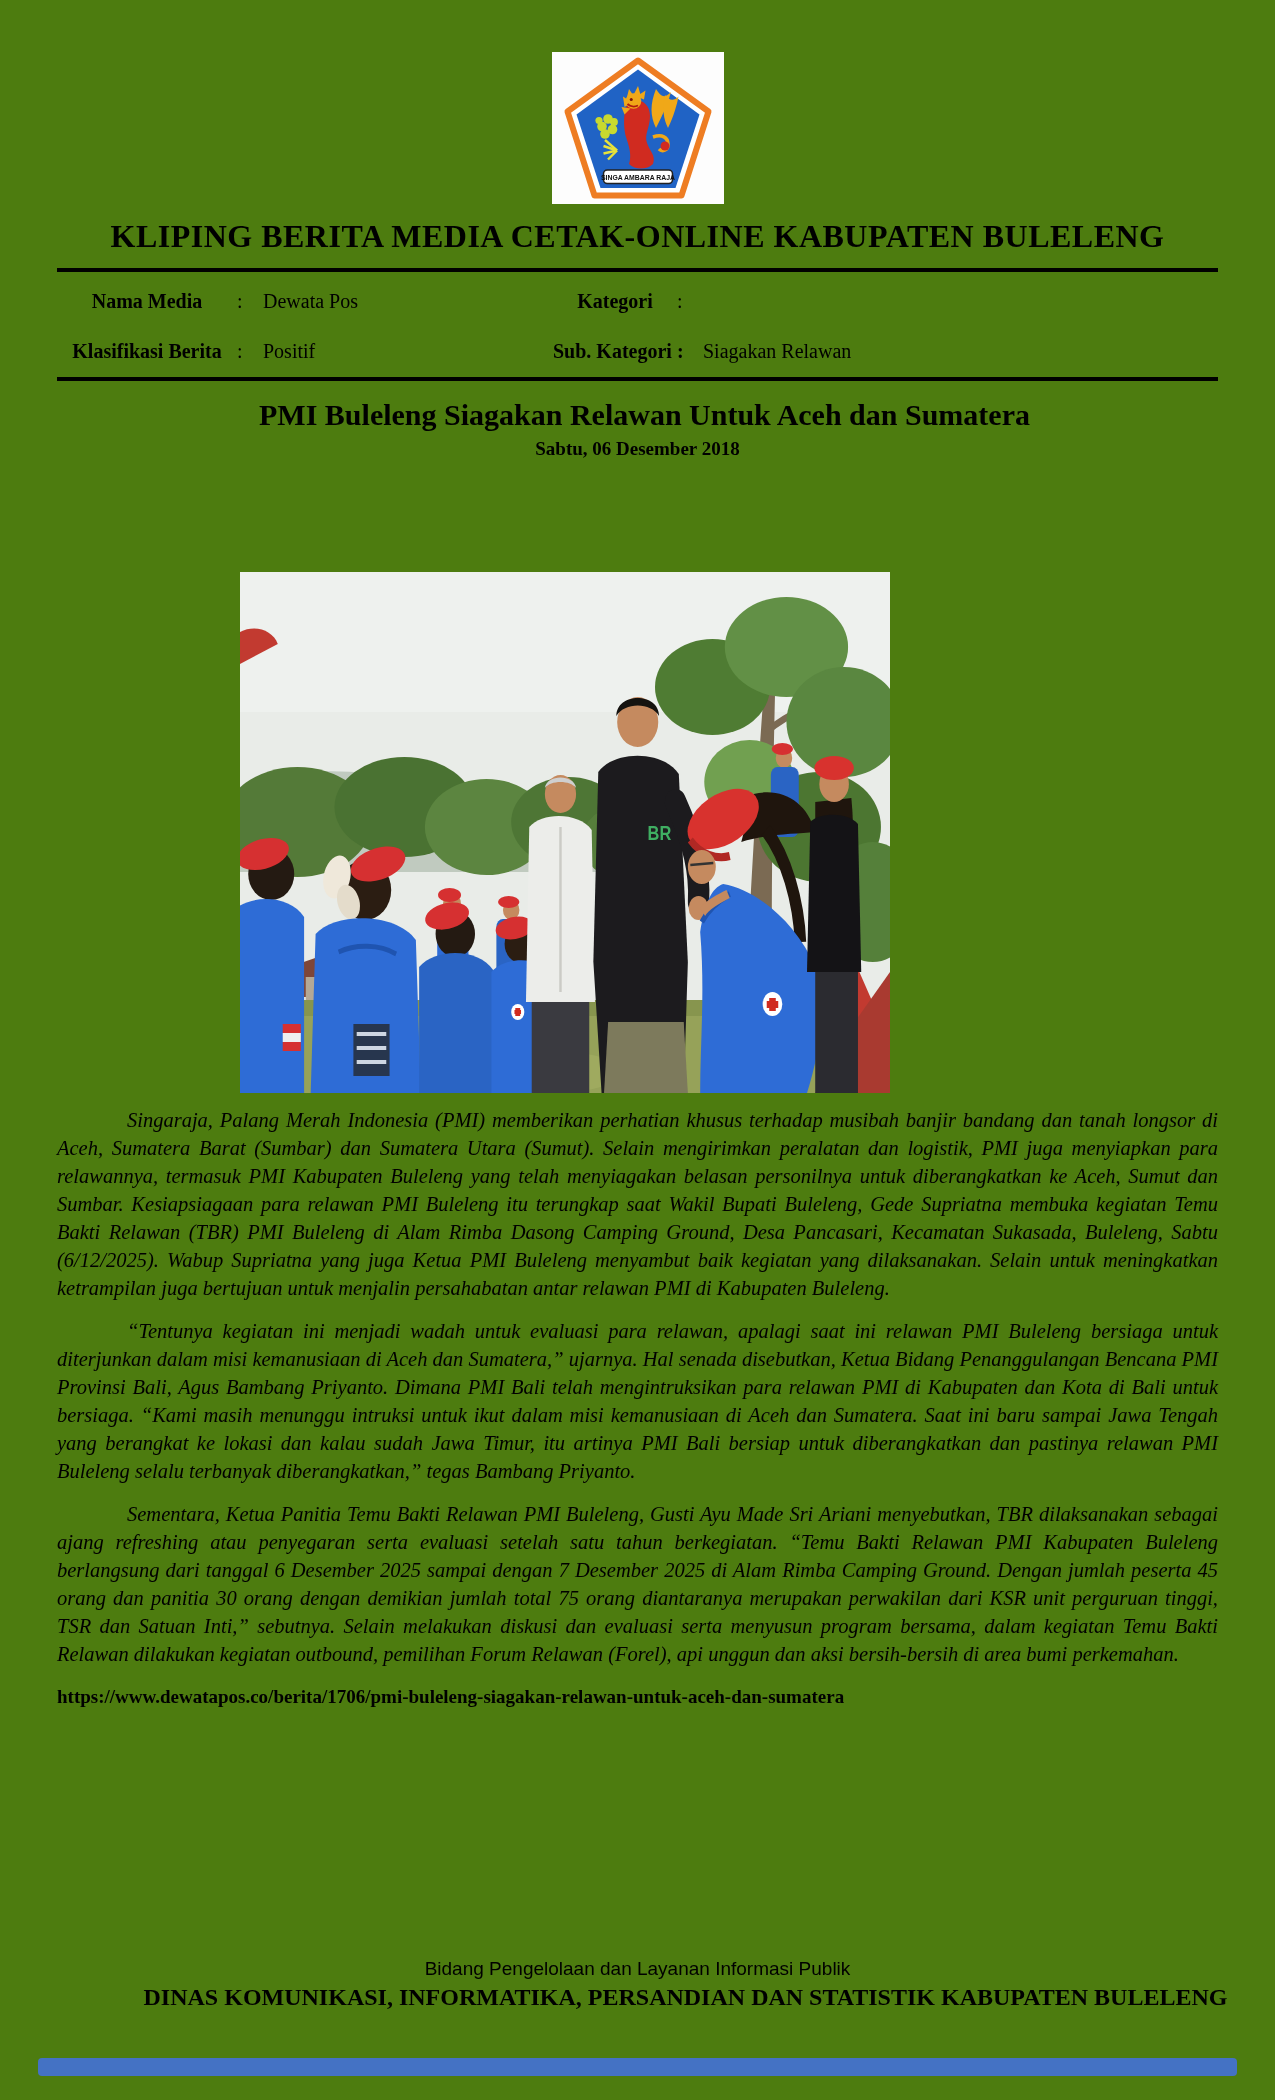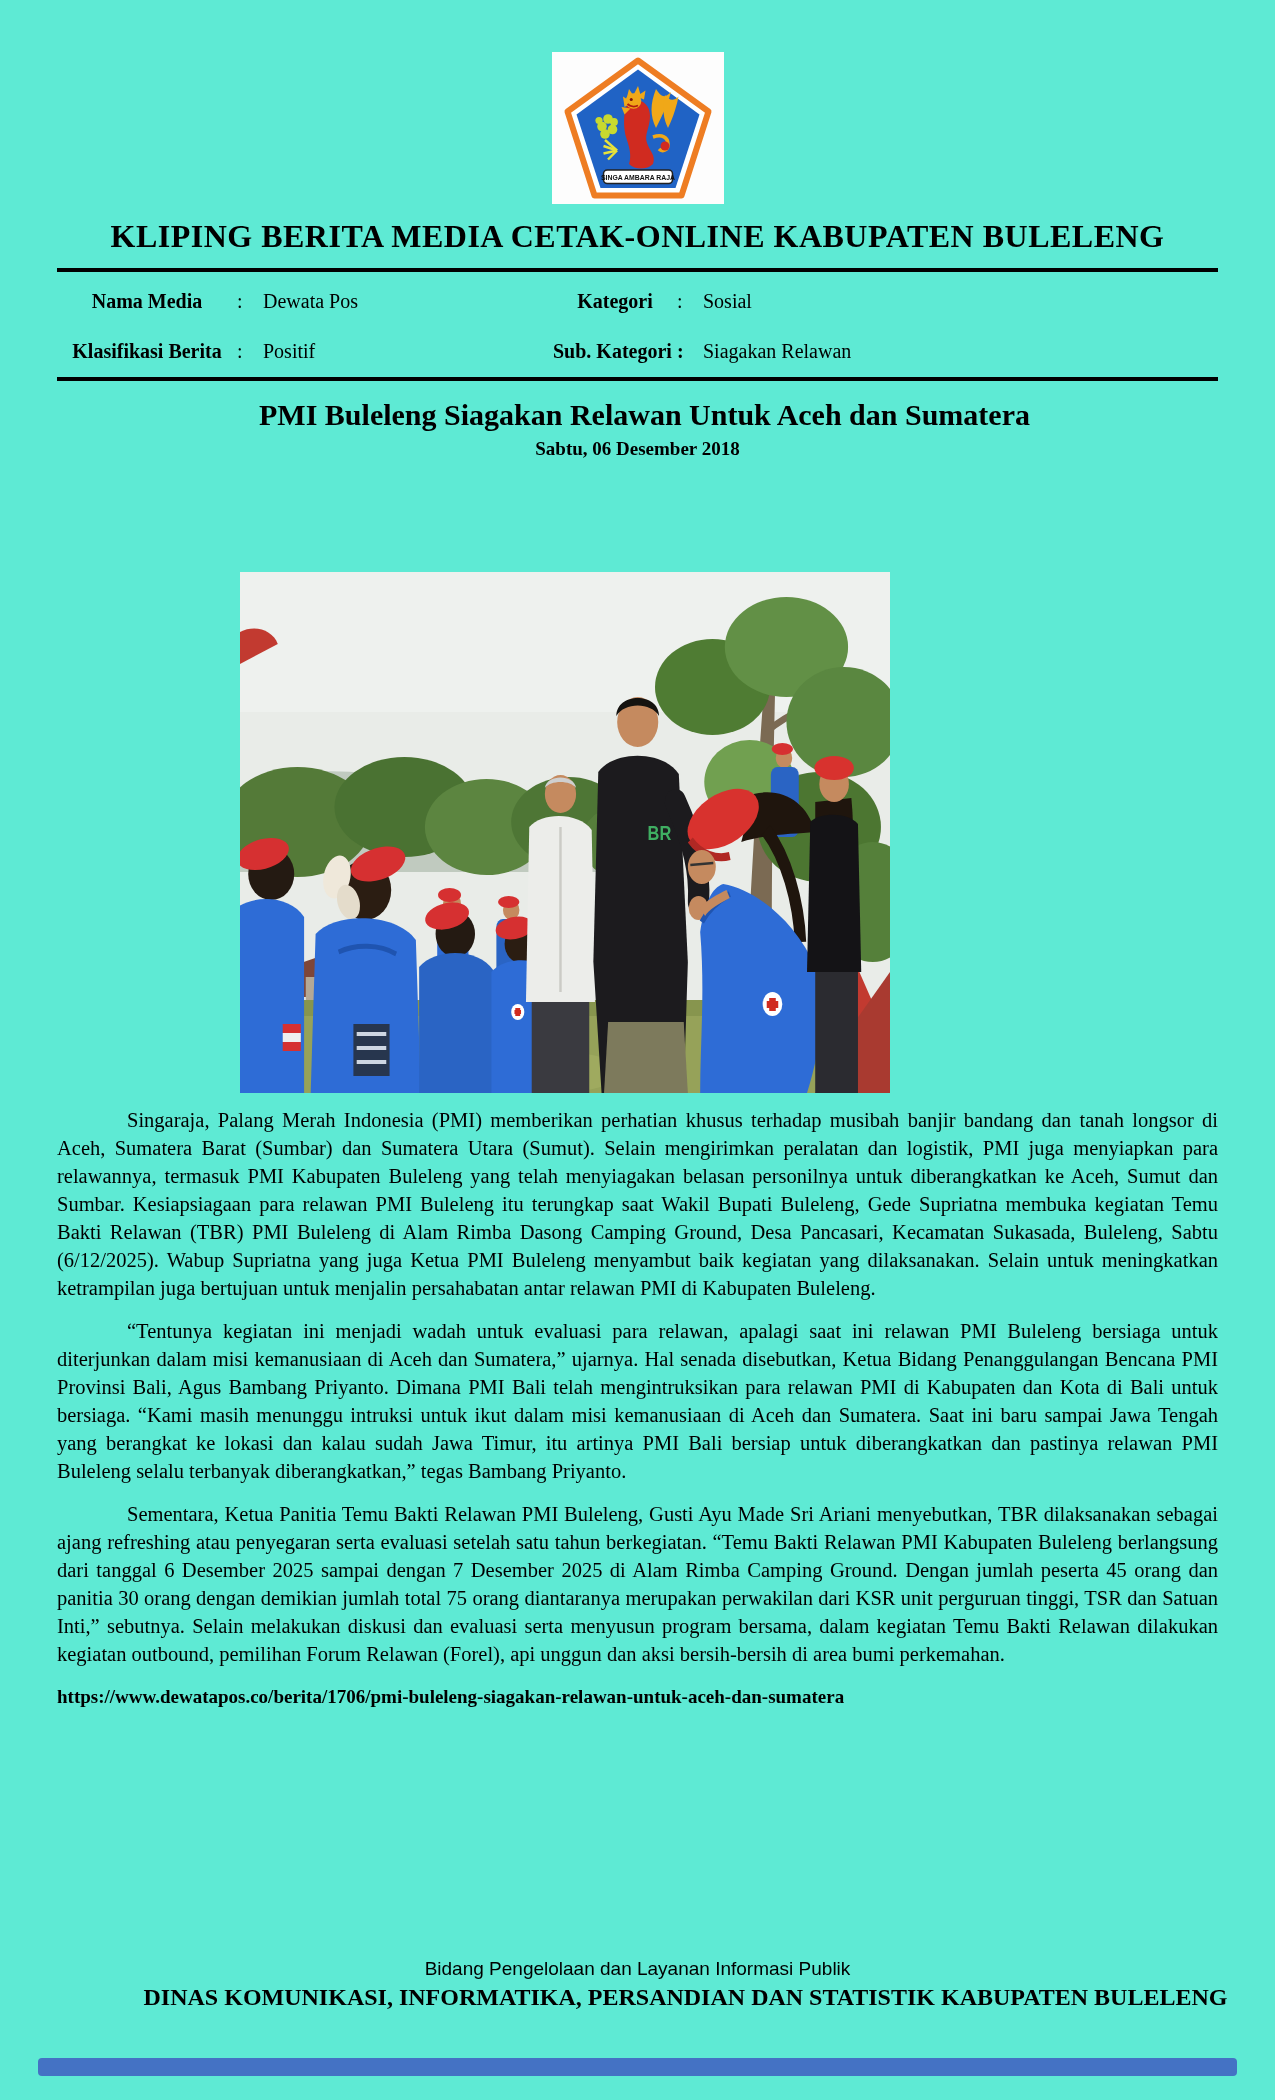--- a/index.html
+++ b/index.html
@@ -1,20 +1,20 @@
 <!DOCTYPE html>
 <html><head>
 <meta charset="utf-8">
 <style>
   html,body{margin:0;padding:0;background:#ffffff;}
   .page{
     position:relative;
     width:1275px;height:2100px;
     margin:0 auto;
-    background:#5eead4;
+    background:#4d7c0f;
     font-family:"Liberation Serif", serif;
     color:#000;
     overflow:hidden;
   }
   
   .logo-box{
     position:absolute;top:52px;left:552px;width:172px;height:152px;
     display:flex;align-items:center;justify-content:center;
     background:#fdfdfd;
   }
@@ -51,21 +51,21 @@
   .photo-frame{
     position:absolute;top:528px;left:240px;width:650px;height:521px;
     overflow:hidden;
     margin-top:44px;
   }
   .photo-frame svg{display:block;width:100%;height:100%;}
   .article-body{
     position:absolute;top:1106px;left:57px;width:1161px;
     font-size:20.5px;line-height:28px;text-align:justify;
   }
-  .article-body p{margin:0 0 15px 0;text-indent:70px;}
+  .article-body p{margin:0 0 15px 0;text-indent:70px;font-style:italic;}
   .source-url{
     font-weight:bold;font-size:19px;text-indent:0;
     word-break:break-all;
   }
   
   .footer-line-1{
     position:absolute;top:1958px;left:0;width:1275px;text-align:center;
     font-family:"Liberation Sans", sans-serif;font-size:19px;
   }
   .footer-line-2{
@@ -133,21 +133,20 @@
   <div class="kliping-title">KLIPING BERITA MEDIA CETAK-ONLINE KABUPATEN BULELENG</div>
 
   <div class="rule rule-1"></div>
 
   <div class="meta-row meta-row-1">
     <span class="meta-label">Nama Media</span>
     <span class="meta-colon">:</span>
     <span class="meta-value">Dewata Pos</span>
     <span class="meta-label">Kategori</span>
     <span class="meta-colon">:</span>
-    <span class="meta-value">Sosial</span>
   </div>
   <div class="meta-row meta-row-2">
     <span class="meta-label">Klasifikasi Berita</span>
     <span class="meta-colon">:</span>
     <span class="meta-value">Positif</span>
     <span class="meta-label-span">Sub. Kategori :</span>
     <span class="meta-value">Siagakan Relawan</span>
   </div>
 
   <div class="rule rule-2"></div>

